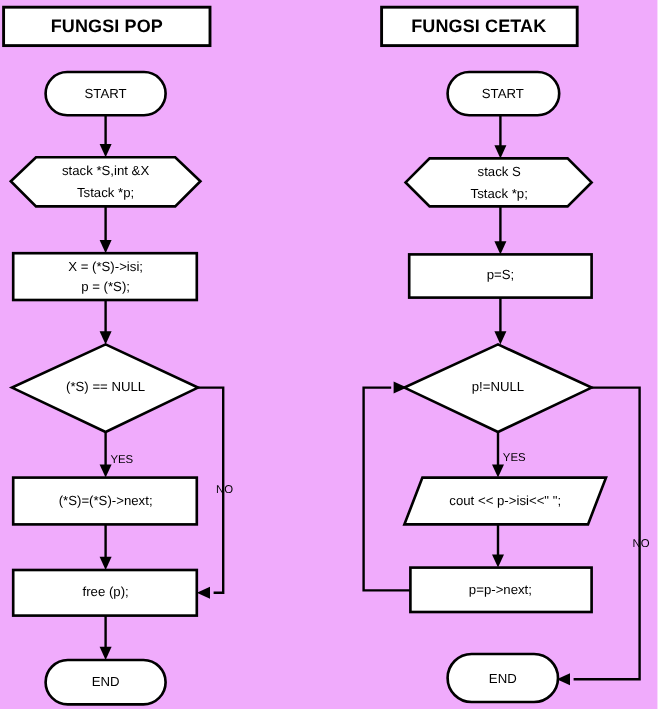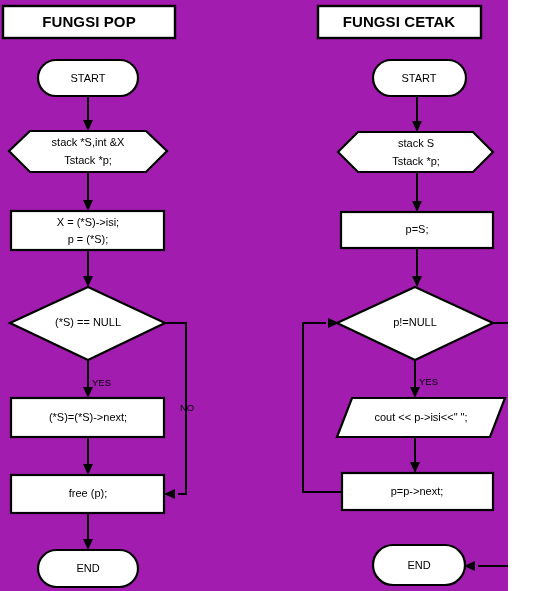--- a/index.html
+++ b/index.html
@@ -6,23 +6,23 @@
   html, body {
     margin: 0;
     padding: 0;
     background: #ffffff;
   }
   body {
     font-family: "Liberation Sans", sans-serif;
   }
   #canvas {
     position: relative;
-    width: 508px;
+    width: 548px;
     height: 591px;
-    background: #a21caf;
+    background: #f0abfc;
     overflow: hidden;
   }
   #flow-svg {
     position: absolute;
     left: 0;
     top: 0;
     width: 548px;
     height: 591px;
   }
   .shape-outline {

